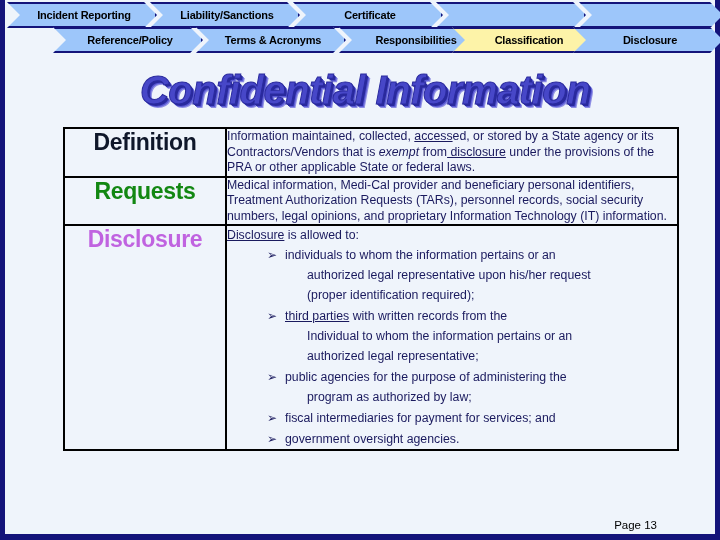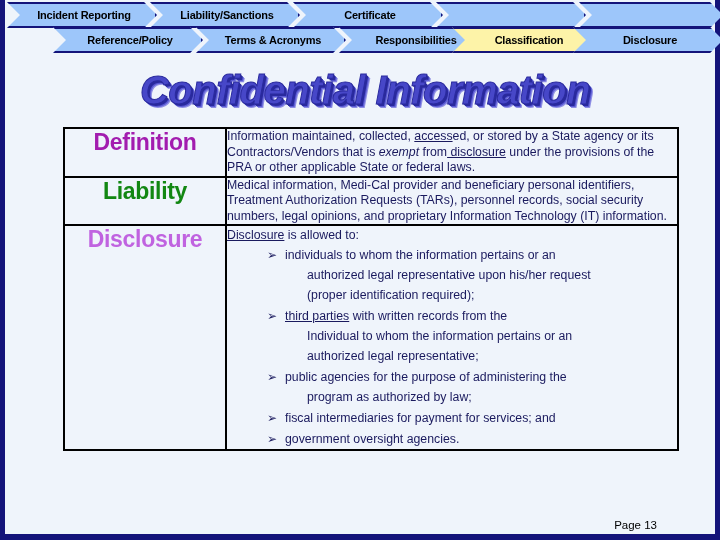--- a/index.html
+++ b/index.html
@@ -90,21 +90,21 @@
     padding-top:9px;
     font-size:23px;font-weight:bold;
     letter-spacing:-0.3px;
   }
   td.body{
     padding:6px 8px 6px 9px;
     font-size:12.3px;
     color:#1a1a5e;
     line-height:15.5px;
   }
-  .lbl-definition{color:#a21caf;}
+  .lbl-definition{color:#0f172a;}
   .lbl-examples{color:#128712;}
   .lbl-disclosure{color:#c063e0;}
 
   u.u{text-decoration:underline;}
   b.bi{font-weight:normal;font-style:italic;}
 
   
   ul.bl{list-style:none;margin:0;padding:0;}
   ul.bl li{
     position:relative;
@@ -185,21 +185,21 @@
 
   <table id="tbl">
     <tbody>
         <tr>
       <td class="lbl lbl-definition">Definition</td>
       <td class="body">
         <span id="def-text"><span>Information maintained, collected, </span><u class="u">access</u><span>ed, or stored by a State agency or its Contractors/Vendors that is </span><b class="bi">exempt</b><span> from</span><u class="u"> disclosure</u><span> under the provisions of the PRA or other applicable State or federal laws.</span></span>
       </td>
     </tr>
     <tr>
-      <td class="lbl lbl-examples">Liability</td>
+      <td class="lbl lbl-examples">Requests</td>
       <td class="body">
         <span id="ex-text"><span>Medical information, Medi-Cal provider and beneficiary personal identifiers, Treatment Authorization Requests (TARs), personnel records, social security numbers, legal opinions, and proprietary Information Technology (IT) information.</span></span>
       </td>
     </tr>
     <tr>
       <td class="lbl lbl-disclosure" style="height:222px;">Disclosure</td>
       <td class="body">
         <div class="intro">
           <u class="u">Disclosure</u><span> is allowed to:</span>
         </div>

